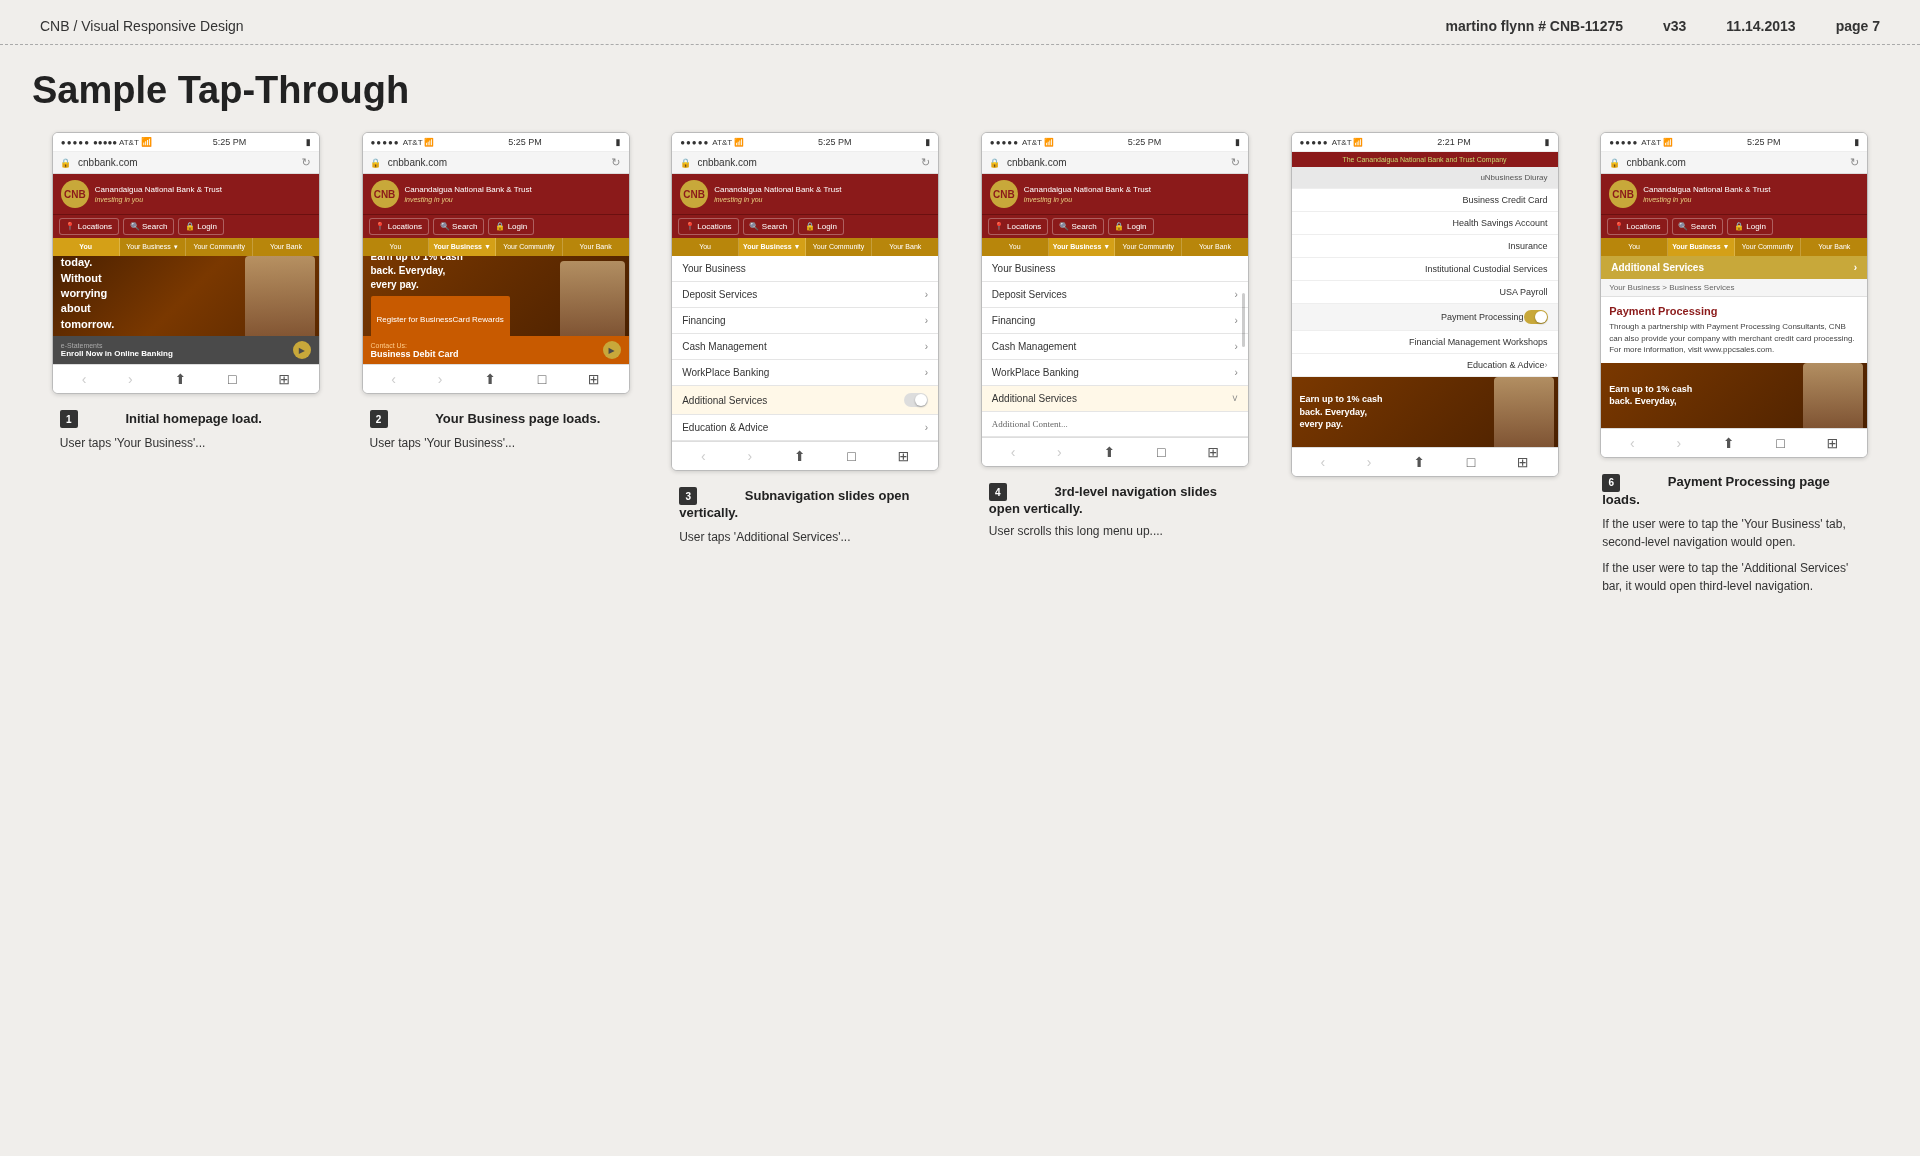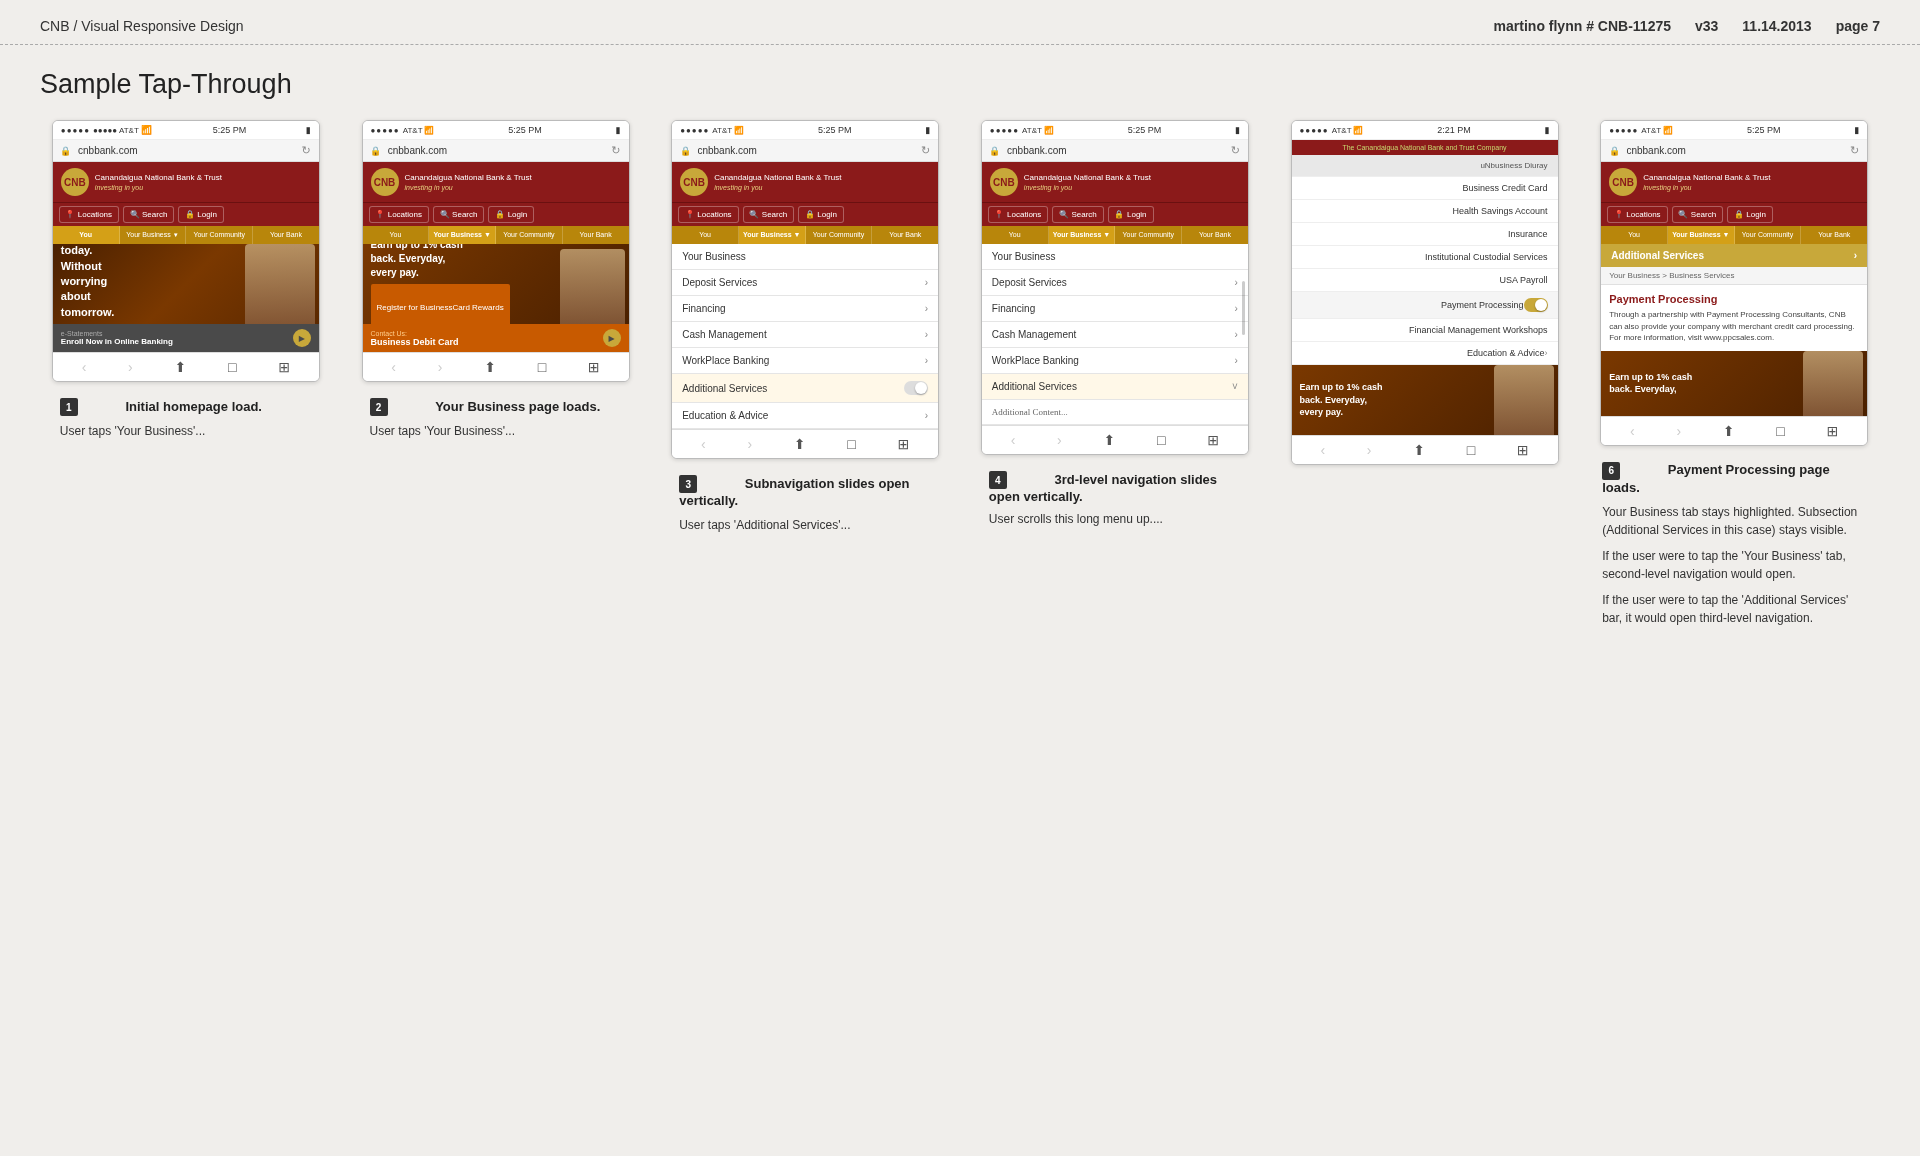--- a/index.html
+++ b/index.html
@@ -20,32 +20,32 @@
       padding: 18px 40px 10px 40px;
       border-bottom: 1px dashed #aaa;
       background: #f0eeeb;
     }
     .header-left {
       font-size: 14px;
       color: #333;
     }
     .header-right {
       display: flex;
-      gap: 24px;
+      gap: 40px;
       font-size: 14px;
       color: #333;
       text-align: center;
     }
     .header-right span { font-weight: bold; }
 
     
     .page-title {
-      padding: 24px 40px 20px 40px;
-      font-size: 27px;
-      font-weight: normal;
+      padding: 24px 40px 20px 32px;
+      font-size: 38px;
+      font-weight: bold;
       color: #222;
     }
 
     
     .screens-row {
       display: flex;
       gap: 18px;
       padding: 0 40px;
       align-items: flex-start;
     }
@@ -805,19 +805,18 @@
         <span class="bottom-btn">⬆</span>
         <span class="bottom-btn">□</span>
         <span class="bottom-btn">⊞</span>
       </div>
     </div>
     <div class="caption-area caption-area-wide">
       <div>
         <span class="step-badge">6</span>
         <span class="caption-title">Payment Processing page loads.</span>
       </div>
-      <div class="caption-body" style="margin-top:8px;">Your Business tab stays highlighted. Subsection (Additional Services in this case) stays visible.</div>
       <div class="caption-body" style="margin-top:8px;">If the user were to tap the 'Your Business' tab, second-level navigation would open.</div>
       <div class="caption-body" style="margin-top:8px;">If the user were to tap the 'Additional Services' bar, it would open third-level navigation.</div>
     </div>
   </div>
 
 </div>
 
 </body></html>

